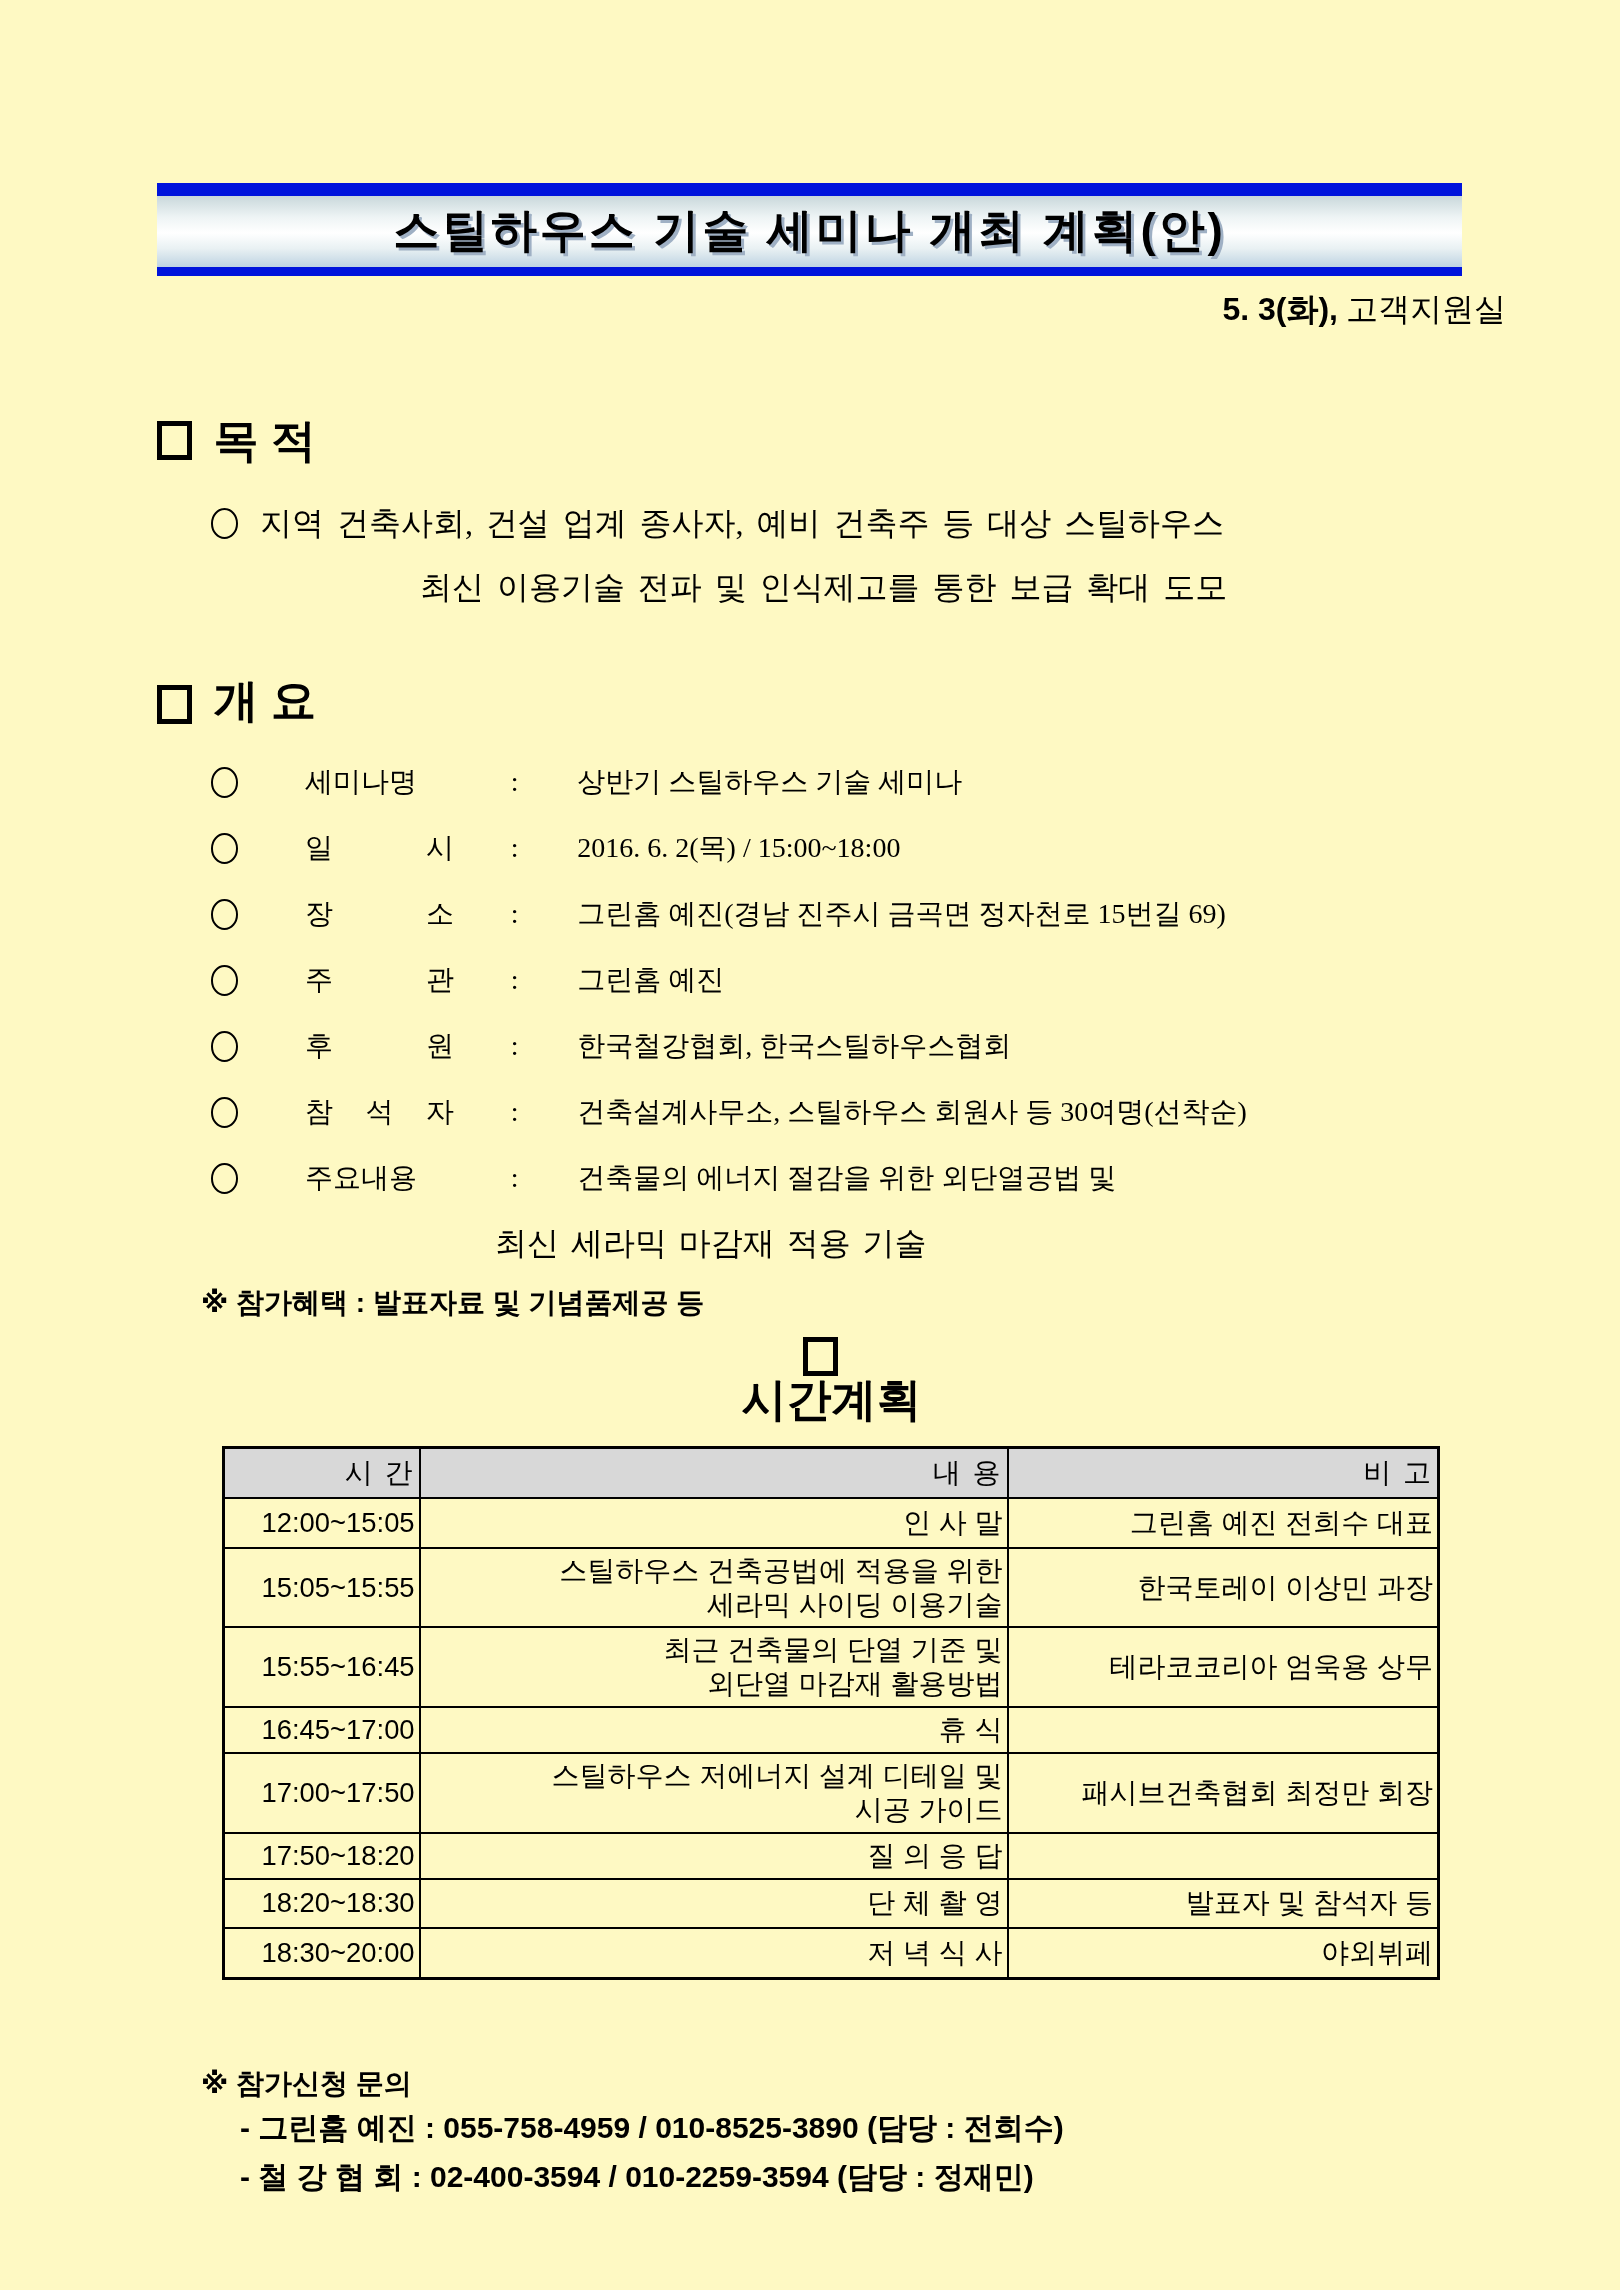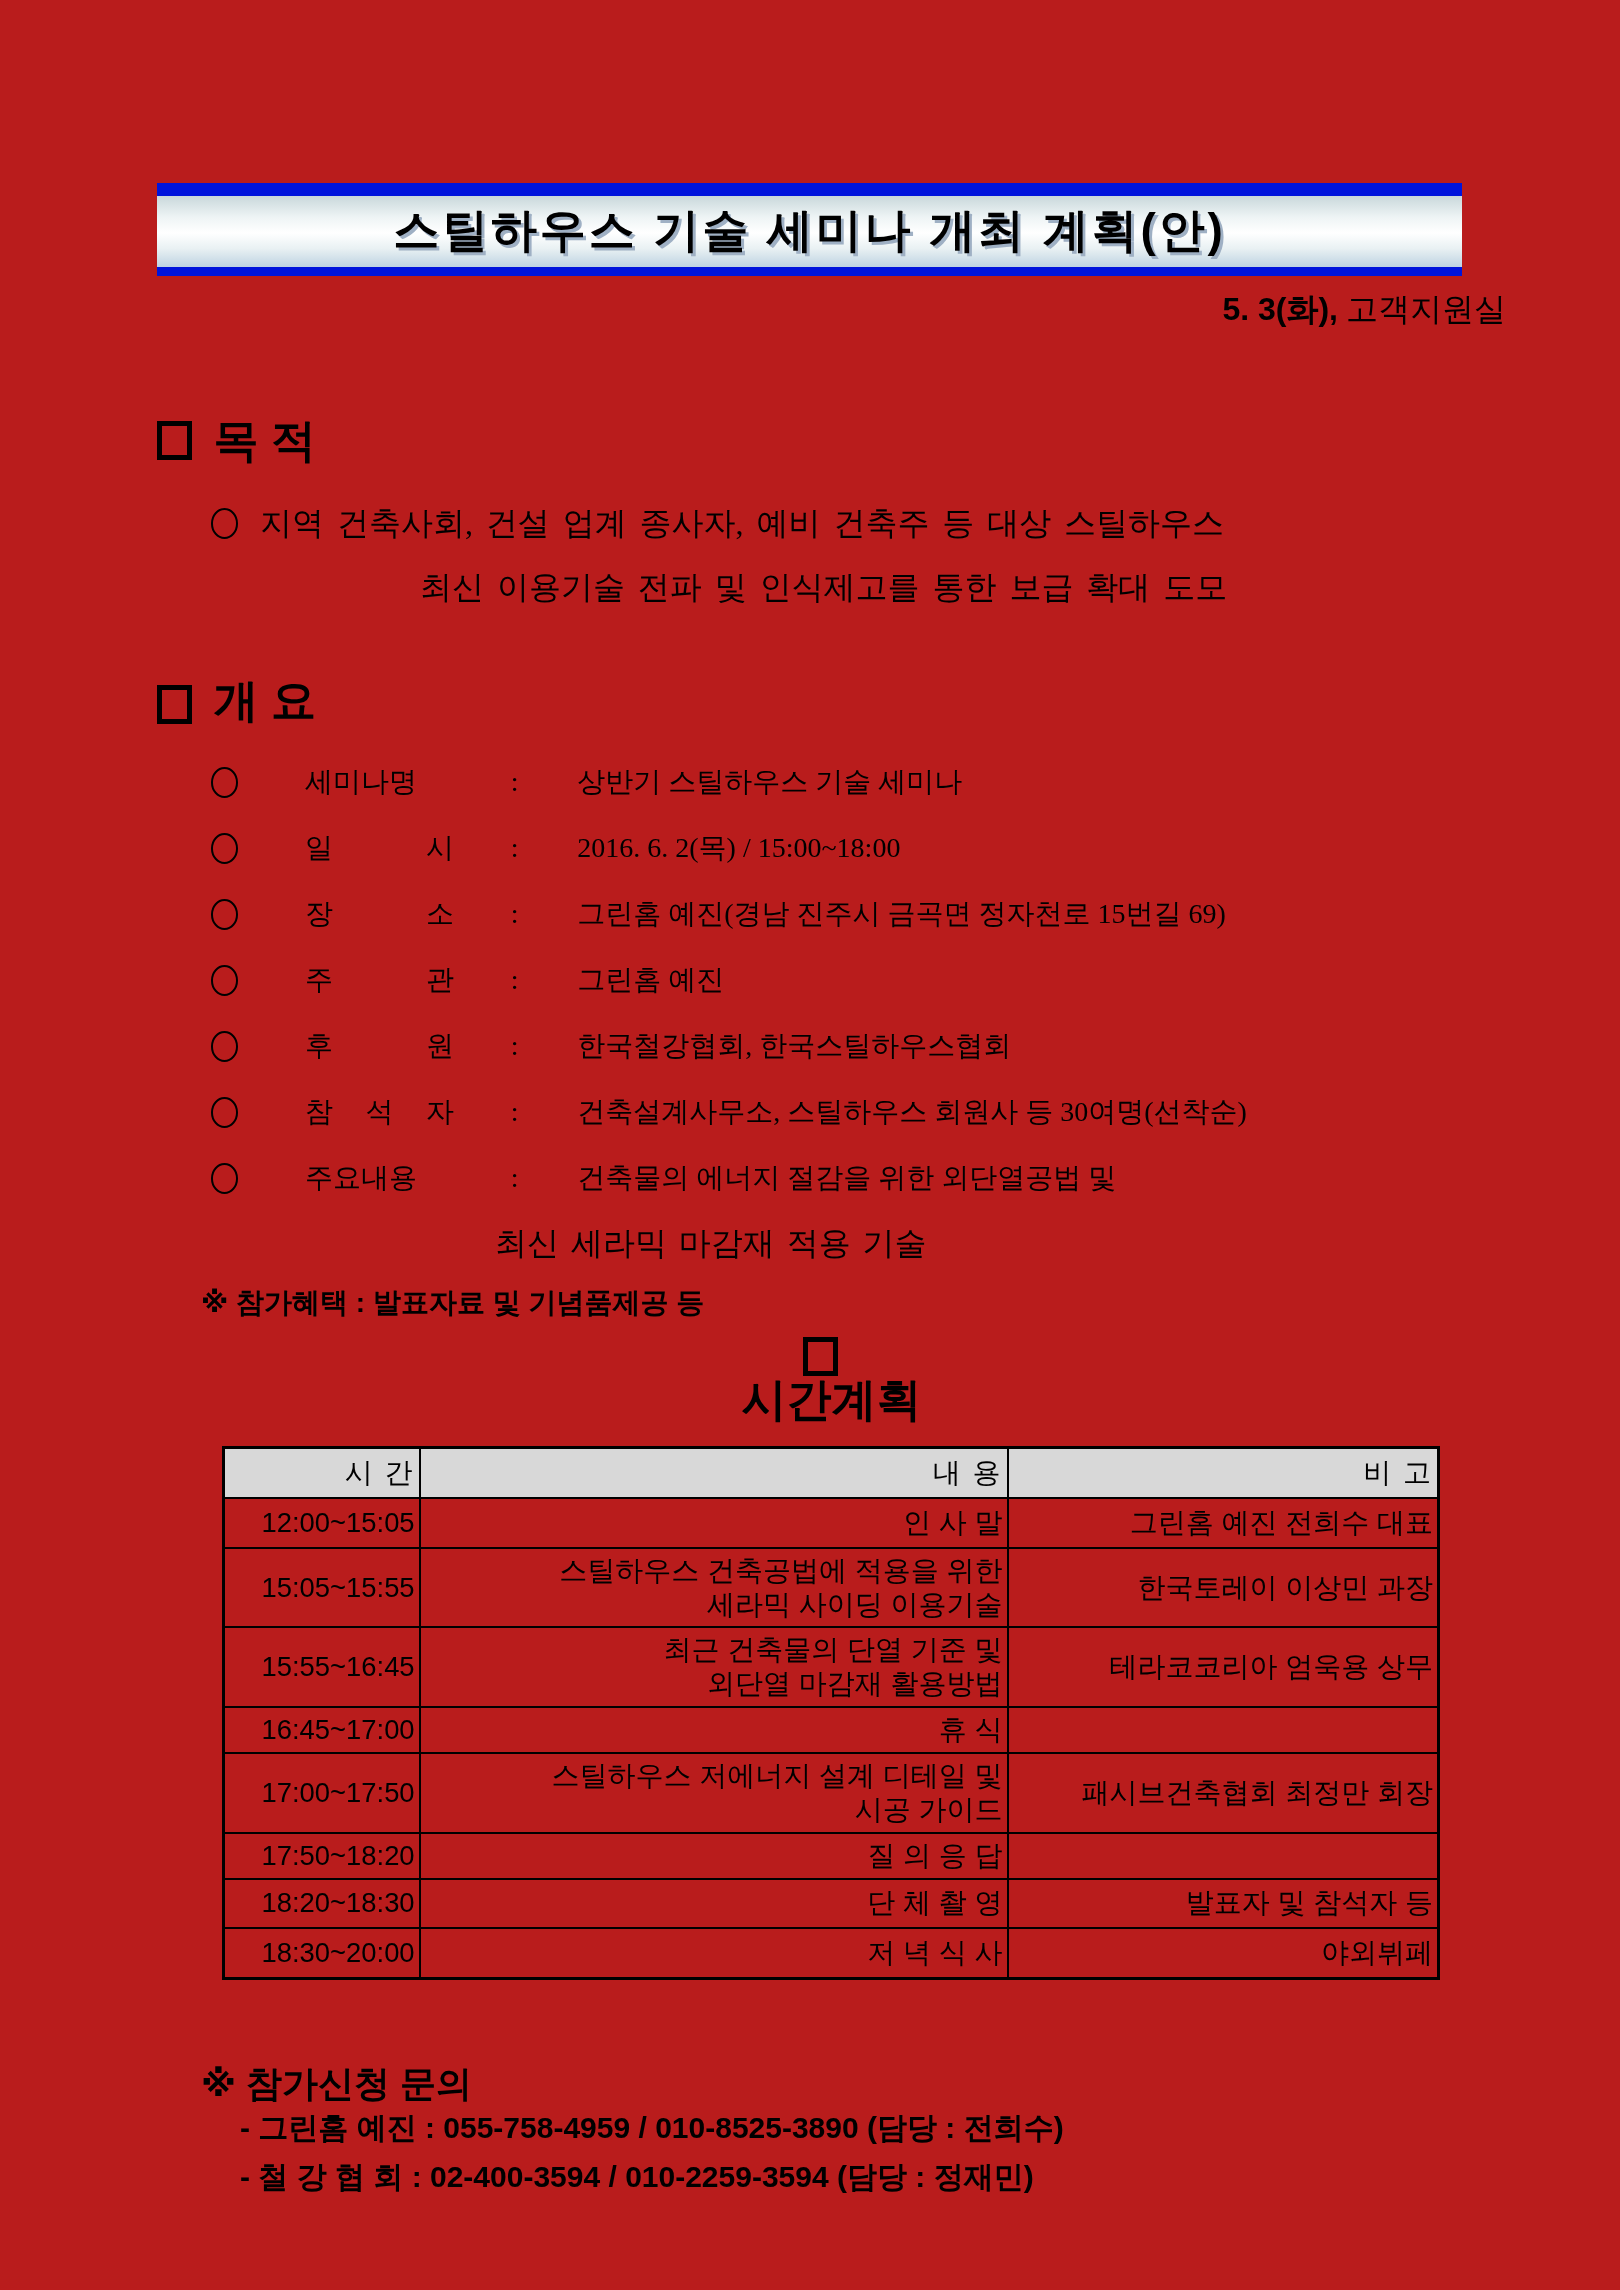--- a/index.html
+++ b/index.html
@@ -5,21 +5,21 @@
   :root{
     --accent-blue:#0014dc;
     --header-gray:#d8d8d8;
   }
   *{margin:0;padding:0;box-sizing:border-box;}
   html,body{background:#888;}
   .page{
     position:relative;
     width:1620px;height:2291px;
     margin:0 auto;
-    background:#b91c1c;
+    background:#fef9c3;
     font-family:"Liberation Serif","DejaVu Serif",serif;
     color:#000;
     overflow:hidden;
   }
   .content{padding:0 114px 0 157px;}
 
   
   .banner{margin:183px 158px 0 157px;}
   .banner-bar{background:var(--accent-blue);}
   .banner-bar.top{height:12.7px;}
@@ -106,21 +106,21 @@
   .schedule-table thead th{
     background:var(--header-gray);
     font-weight:normal;height:47px;
     letter-spacing:2px;
   }
   .schedule-table .cl{line-height:34px;}
   .schedule-table td.t-time{font-size:27.4px;}
 
   
   .contact{margin-top:84px;font-family:"Liberation Sans","DejaVu Sans",sans-serif;font-weight:bold;}
-  .contact-title{margin-left:44px;font-size:36px;line-height:39px;white-space:nowrap;}
+  .contact-title{margin-left:44px;font-size:28px;line-height:39px;white-space:nowrap;}
   .contact-line{margin-left:83px;font-size:30px;line-height:49px;white-space:nowrap;}
 </style>
 </head>
 <body>
 
 <div class="page">
 
   <div class="banner">
     <div class="banner-bar top"></div>
     <div class="banner-body">

